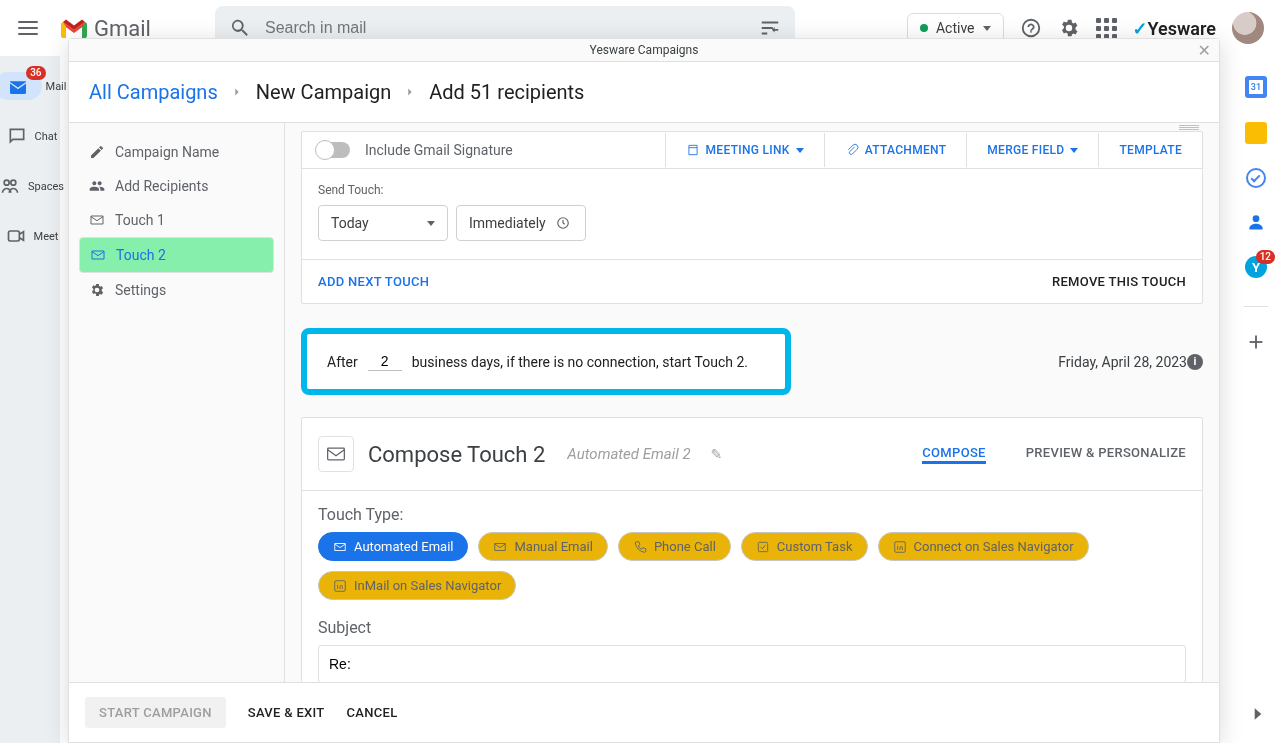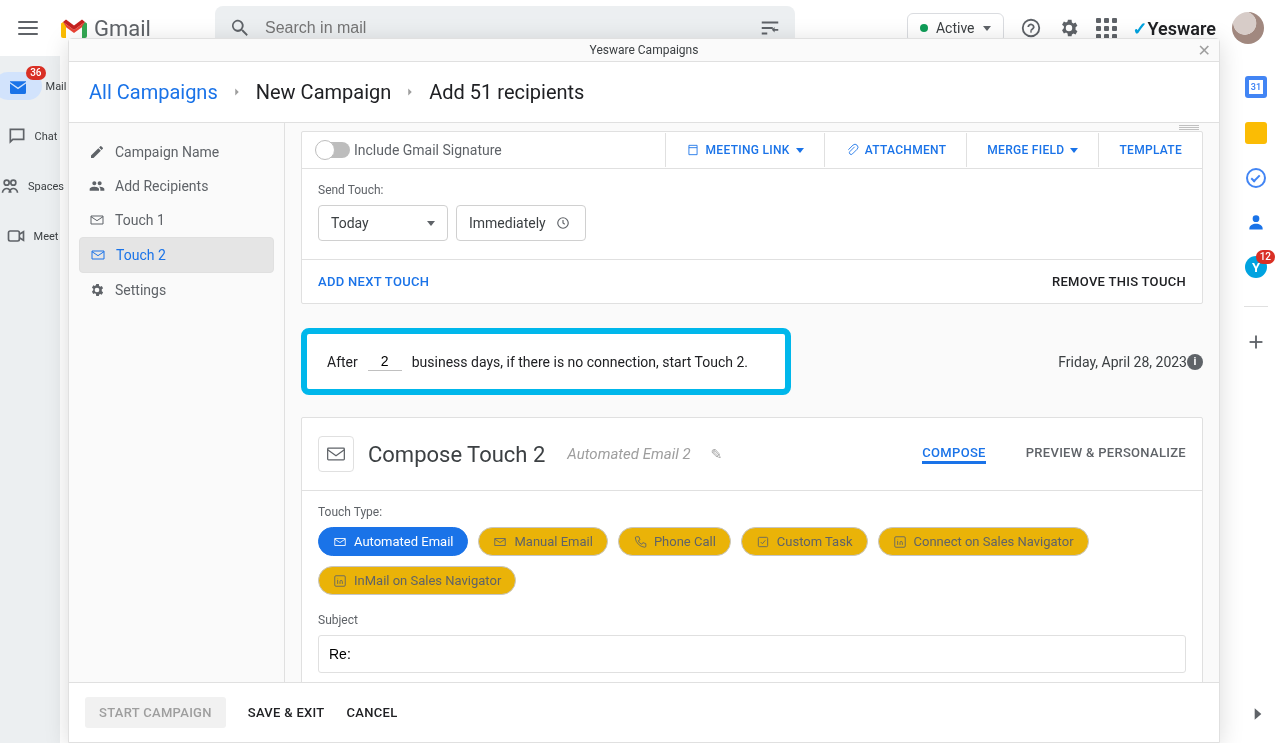--- a/index.html
+++ b/index.html
@@ -58,31 +58,31 @@
   .breadcrumb{display:flex;align-items:center;gap:12px;padding:18px 20px;font-size:20px;}
   .bc-link{color:#1a73e8;cursor:pointer;}
   .bc-sep svg{width:14px;height:14px;fill:#9e9e9e;}
   .divider{height:1px;background:var(--border);}
 
   .modal-body{flex:1;display:flex;overflow:hidden;position:relative;}
 
   
   .mside{width:216px;border-right:1px solid var(--border);padding:12px 10px;background:#fafafa;}
   .mside-item{display:flex;align-items:center;gap:10px;padding:9px 10px;border-radius:4px;color:#5f6368;font-size:14px;cursor:pointer;}
-  .mside-item.active{background:#e5e5e5;color:#1a73e8;border:1px solid var(--border);}
+  .mside-item.active{background:#86efac;color:#1a73e8;border:1px solid var(--border);}
   .mside-item svg{width:16px;height:16px;fill:currentColor;}
 
   
   .mmain{flex:1;overflow:auto;padding:0 16px 16px 16px;background:#fafafa;position:relative;}
 
   .panel{background:#fff;border:1px solid var(--border);border-radius:2px;margin-top:8px;}
 
   
   .tbar{display:flex;align-items:center;border-bottom:1px solid var(--border);}
-  .sig{display:flex;align-items:center;gap:4px;padding:10px 14px;flex:1;color:#5f6368;}
+  .sig{display:flex;align-items:center;gap:15px;padding:10px 14px;flex:1;color:#5f6368;}
   .switch{width:34px;height:16px;background:#bdbdbd;border-radius:8px;position:relative;}
   .switch::after{content:"";position:absolute;width:18px;height:18px;background:#fff;border:1px solid #bdbdbd;border-radius:50%;left:-1px;top:-2px;}
   .tbar-btn{border-left:1px solid var(--border);padding:10px 20px;color:#1a73e8;font-size:12px;font-weight:500;display:flex;align-items:center;gap:6px;cursor:pointer;letter-spacing:.3px;}
   .tbar-btn svg{width:14px;height:14px;fill:#1a73e8;}
 
   .send-touch{padding:14px 16px 18px;}
   .st-label{font-size:12px;color:#5f6368;margin-bottom:8px;}
   .selects{display:flex;gap:8px;}
   .sel{border:1px solid #d0d0d0;border-radius:4px;height:36px;display:flex;align-items:center;padding:0 12px;gap:10px;background:#fff;min-width:130px;color:#3c4043;}
   .sel .caret{margin-left:auto;}
@@ -105,21 +105,21 @@
   .compose-hdr{display:flex;align-items:center;padding:18px 16px;gap:14px;border-bottom:1px solid var(--border);}
   .comp-icon{width:36px;height:36px;border:1px solid var(--border);border-radius:4px;display:flex;align-items:center;justify-content:center;}
   .comp-title{font-size:22px;color:#3c4043;}
   .comp-sub{color:#9e9e9e;font-style:italic;margin-left:8px;font-size:15px;}
   .pencil{color:#9e9e9e;margin-left:6px;}
   .comp-tabs{margin-left:auto;display:flex;gap:40px;}
   .comp-tab{font-size:13px;font-weight:500;color:#5f6368;padding-bottom:1px;cursor:pointer;letter-spacing:.3px;}
   .comp-tab.active{color:#1a73e8;border-bottom:3px solid #1a73e8;}
 
   .touch-body{padding:14px 16px;}
-  .tt-label{font-size:12px;color:#5f6368;margin-bottom:8px;}
+  .tt-label{font-size:16px;color:#5f6368;margin-bottom:8px;}
   .chiprow{display:flex;gap:10px;flex-wrap:wrap;margin-bottom:18px;}
   .chip{border:1px solid #c5c5c5;border-radius:18px;padding:6px 14px;display:flex;align-items:center;gap:7px;color:#5f6368;font-size:13px;cursor:pointer;background:#eab308;}
   .chip.active{background:#1a73e8;color:#fff;border-color:#1a73e8;}
   .chip svg{width:14px;height:14px;fill:currentColor;}
   .subject input{width:100%;border:1px solid var(--border);border-radius:3px;height:38px;padding:0 10px;font-size:14px;outline:none;}
 
   
   .footer{border-top:1px solid var(--border);padding:14px 16px;display:flex;gap:22px;align-items:center;background:#fff;}
   .btn-primary{background:#f1f1f1;color:#9e9e9e;border-radius:3px;padding:8px 14px;font-size:13px;font-weight:500;letter-spacing:.3px;}
   .btn-text{color:#202124;font-size:13px;font-weight:500;cursor:pointer;letter-spacing:.3px;}

